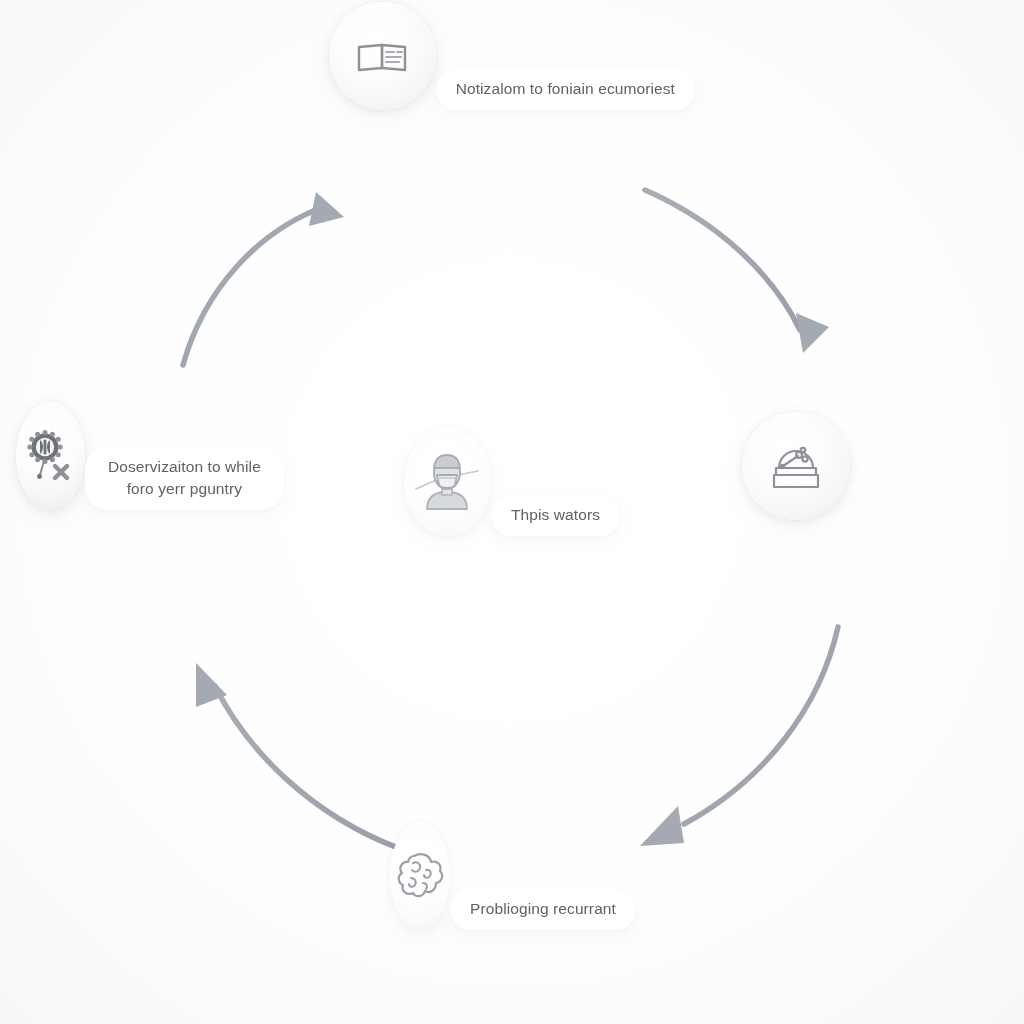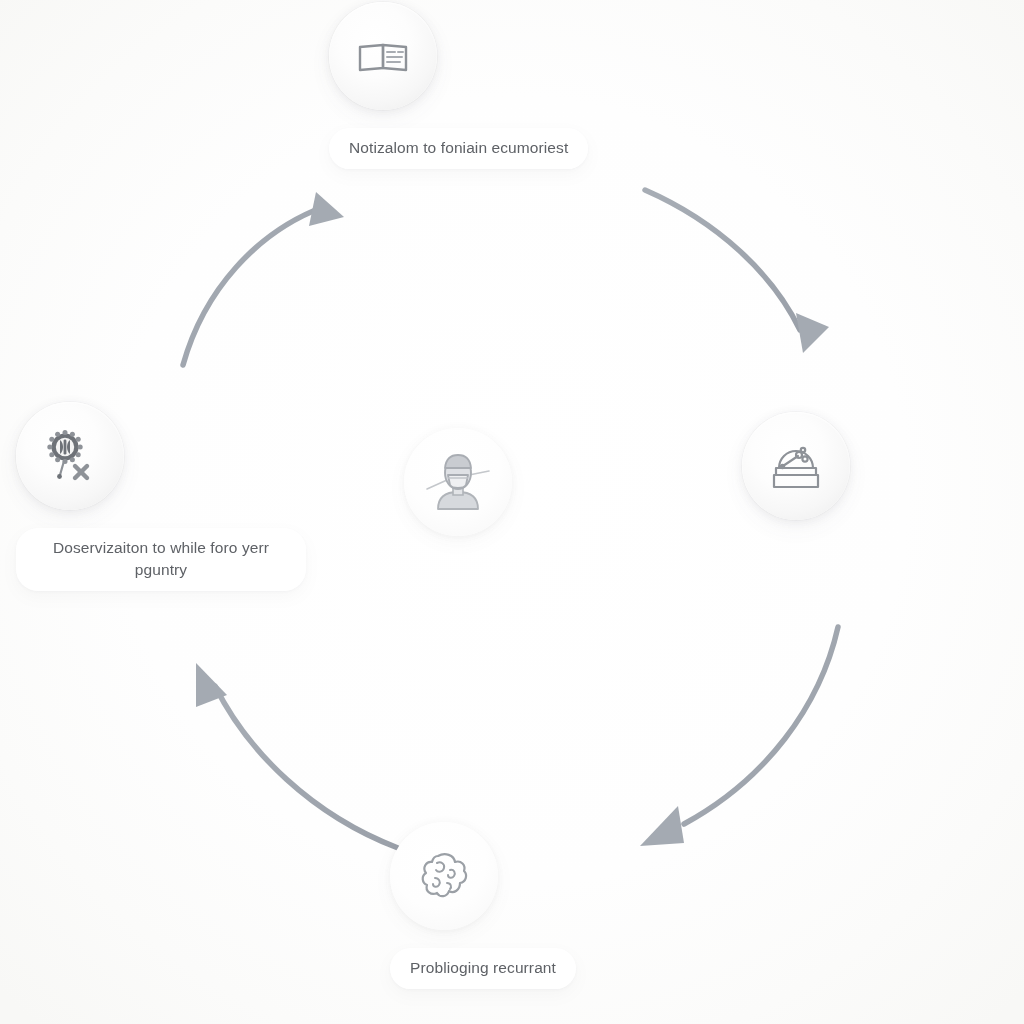--- a/index.html
+++ b/index.html
@@ -29,22 +29,22 @@
     left: 0; top: 0;
     width: 1024px;
     height: 1024px;
     pointer-events: none;
   }
 
   
   .node {
     position: absolute;
     display: flex;
-    flex-direction: column;
-    align-items: flex-start;
+    flex-direction: row;
+    align-items: flex-end;
   }
 
   .bubble {
     width: 108px;
     height: 108px;
     border-radius: 50%;
     background:
       radial-gradient(circle at 42% 36%, #ffffff 0%, #fdfdfd 38%, #f7f7f7 66%, #efefef 88%, #e9e9e9 100%);
     box-shadow:
       0 0 0 1px rgba(0,0,0,0.022),
@@ -225,15 +225,16 @@
         <path d="M28 38 L38 38 L38 46 L28 46 Z" fill="#e2e4e7" stroke="#b0b4b9" stroke-width="1.6"></path>
 
         <ellipse cx="33" cy="24" rx="13" ry="16" fill="#dfe1e5" stroke="#a9adb3" stroke-width="1.9"></ellipse>
 
         <path d="M20 19 C21 9 27 6 33 6 C39 6 45 9 46 19 Z" fill="#c9ccd1" stroke="#a9adb3" stroke-width="1.8" stroke-linejoin="round"></path>
 
         <path d="M23 26 L43 26 L41 36 C39 40 27 40 25 36 Z" fill="#eff0f2" stroke="#a9adb3" stroke-width="1.8" stroke-linejoin="round"></path>
         <line x1="23" y1="29" x2="43" y2="29" stroke="#bfc2c7" stroke-width="1.4"></line>
       </svg>
     </div>
+    <div class="pill">Thpis wators</div>
   </div>
 
 </div>
 
 </body></html>

